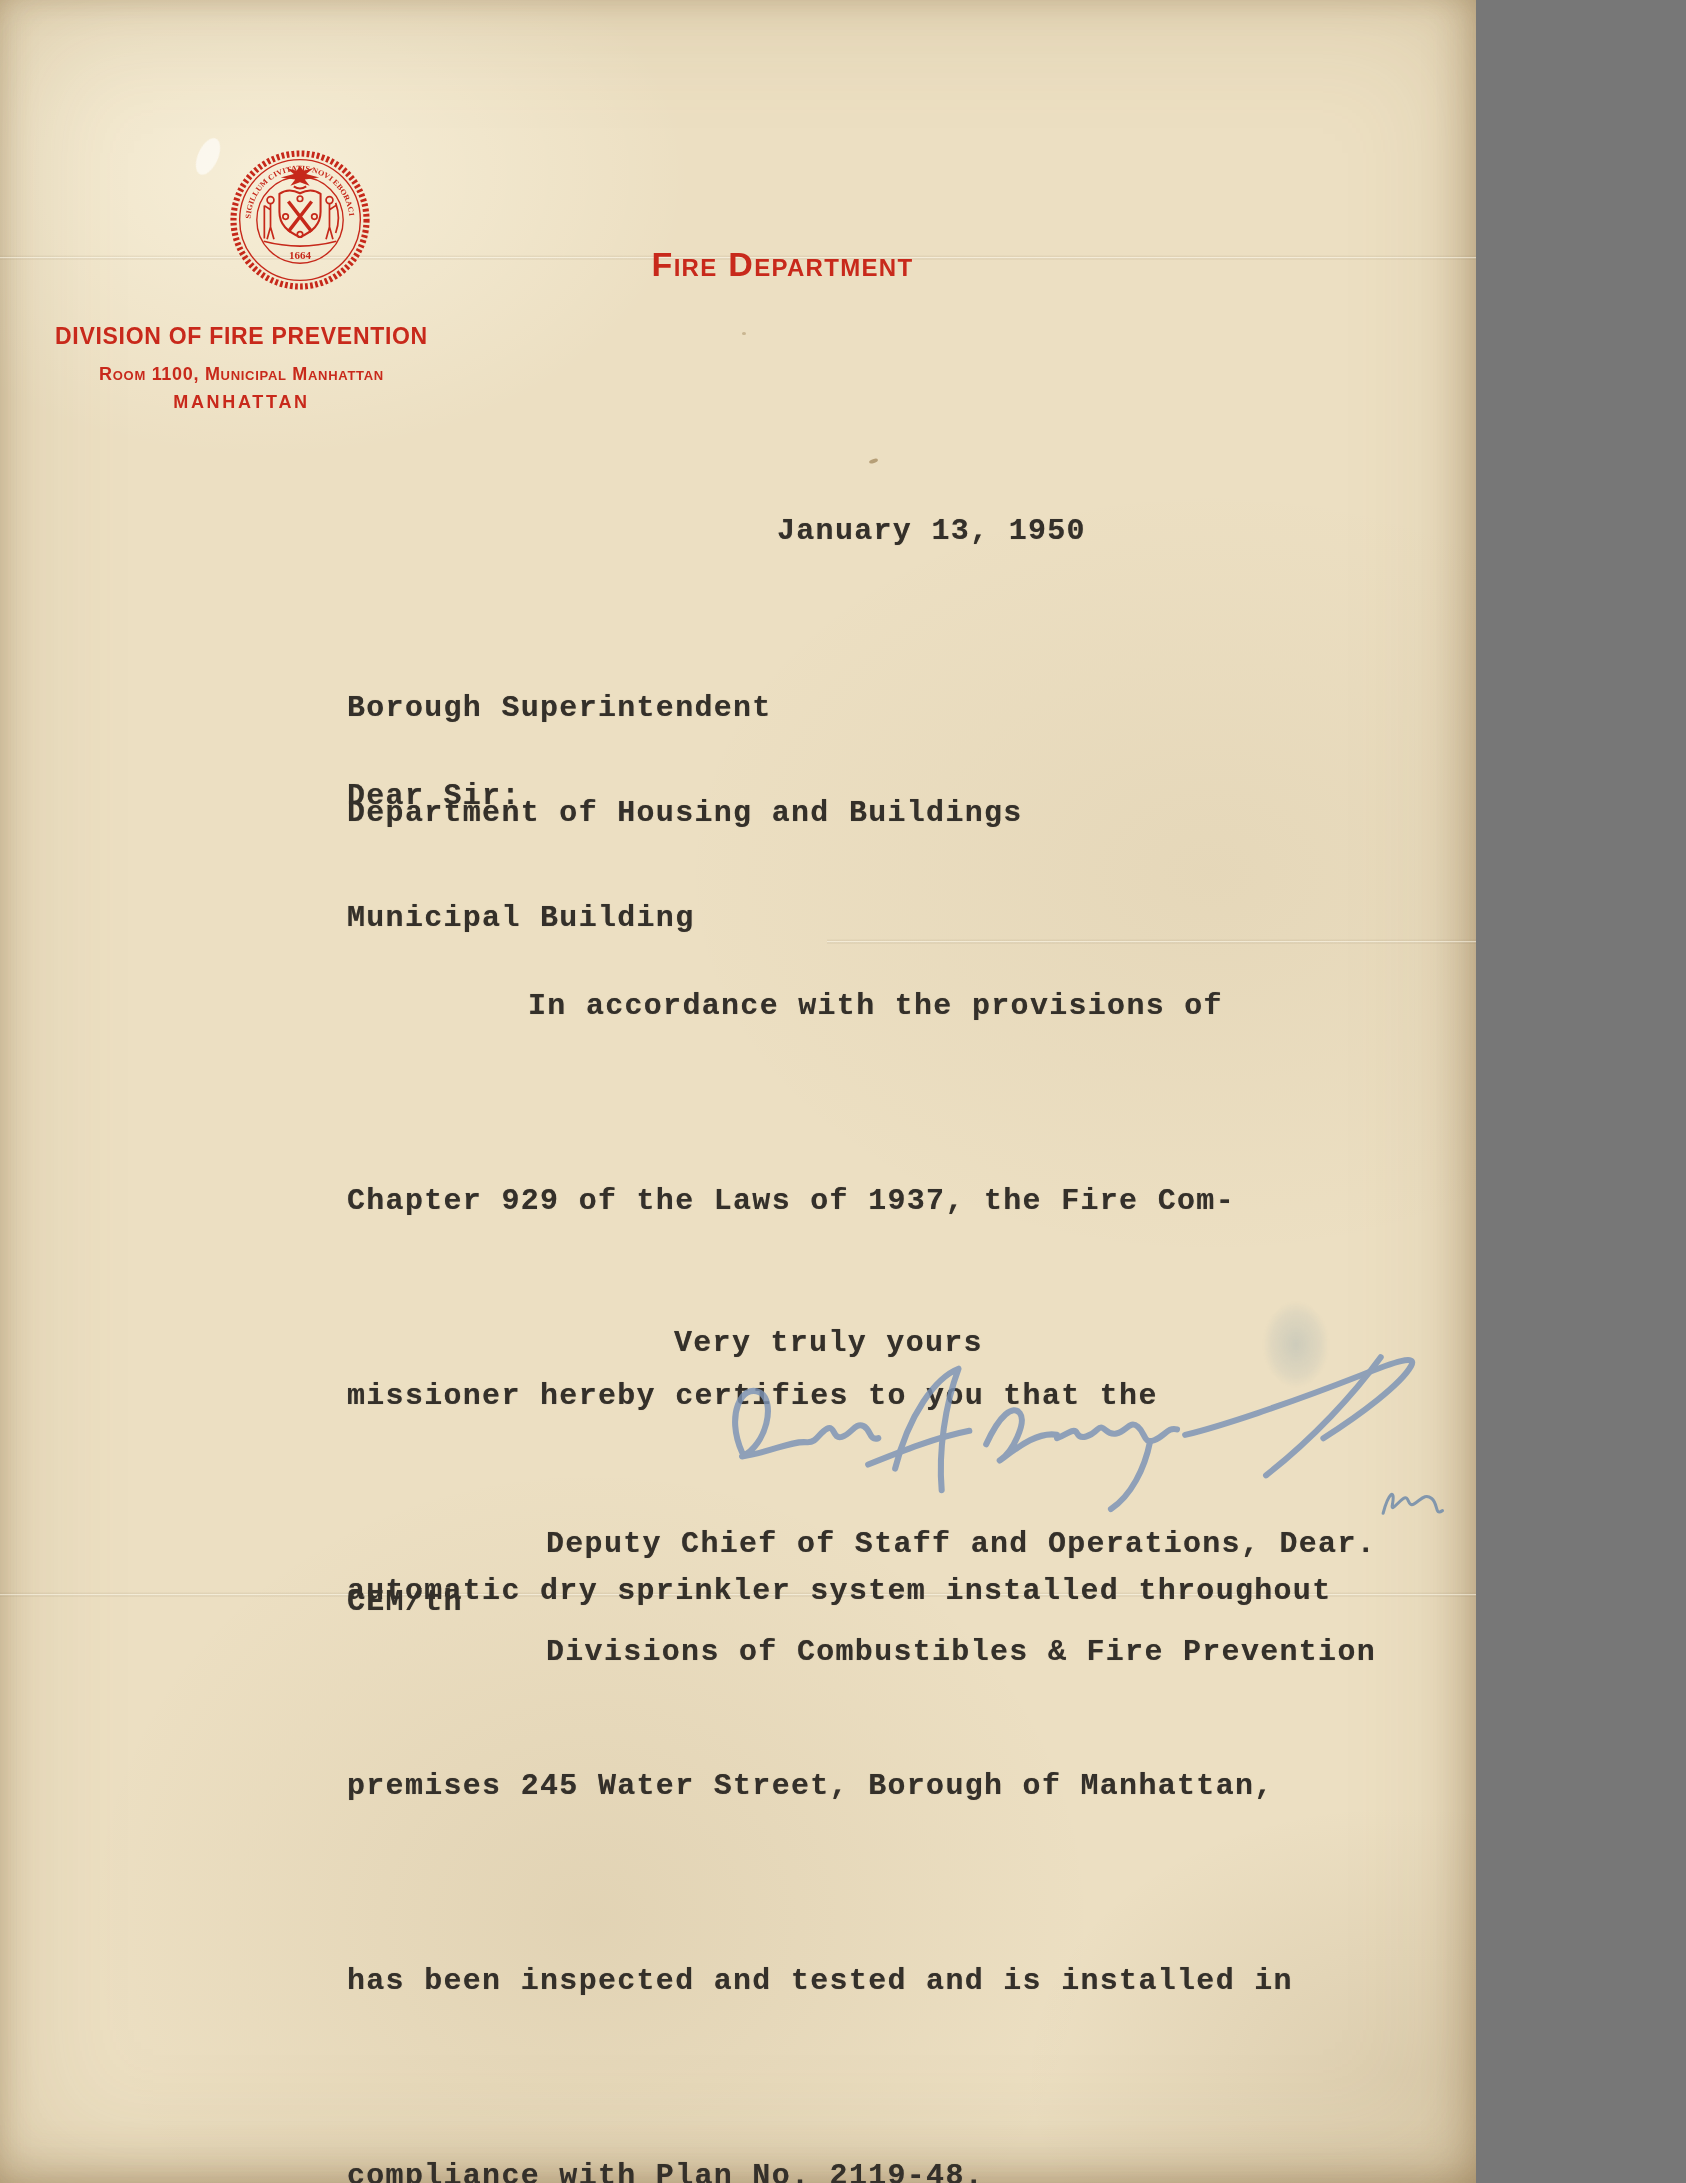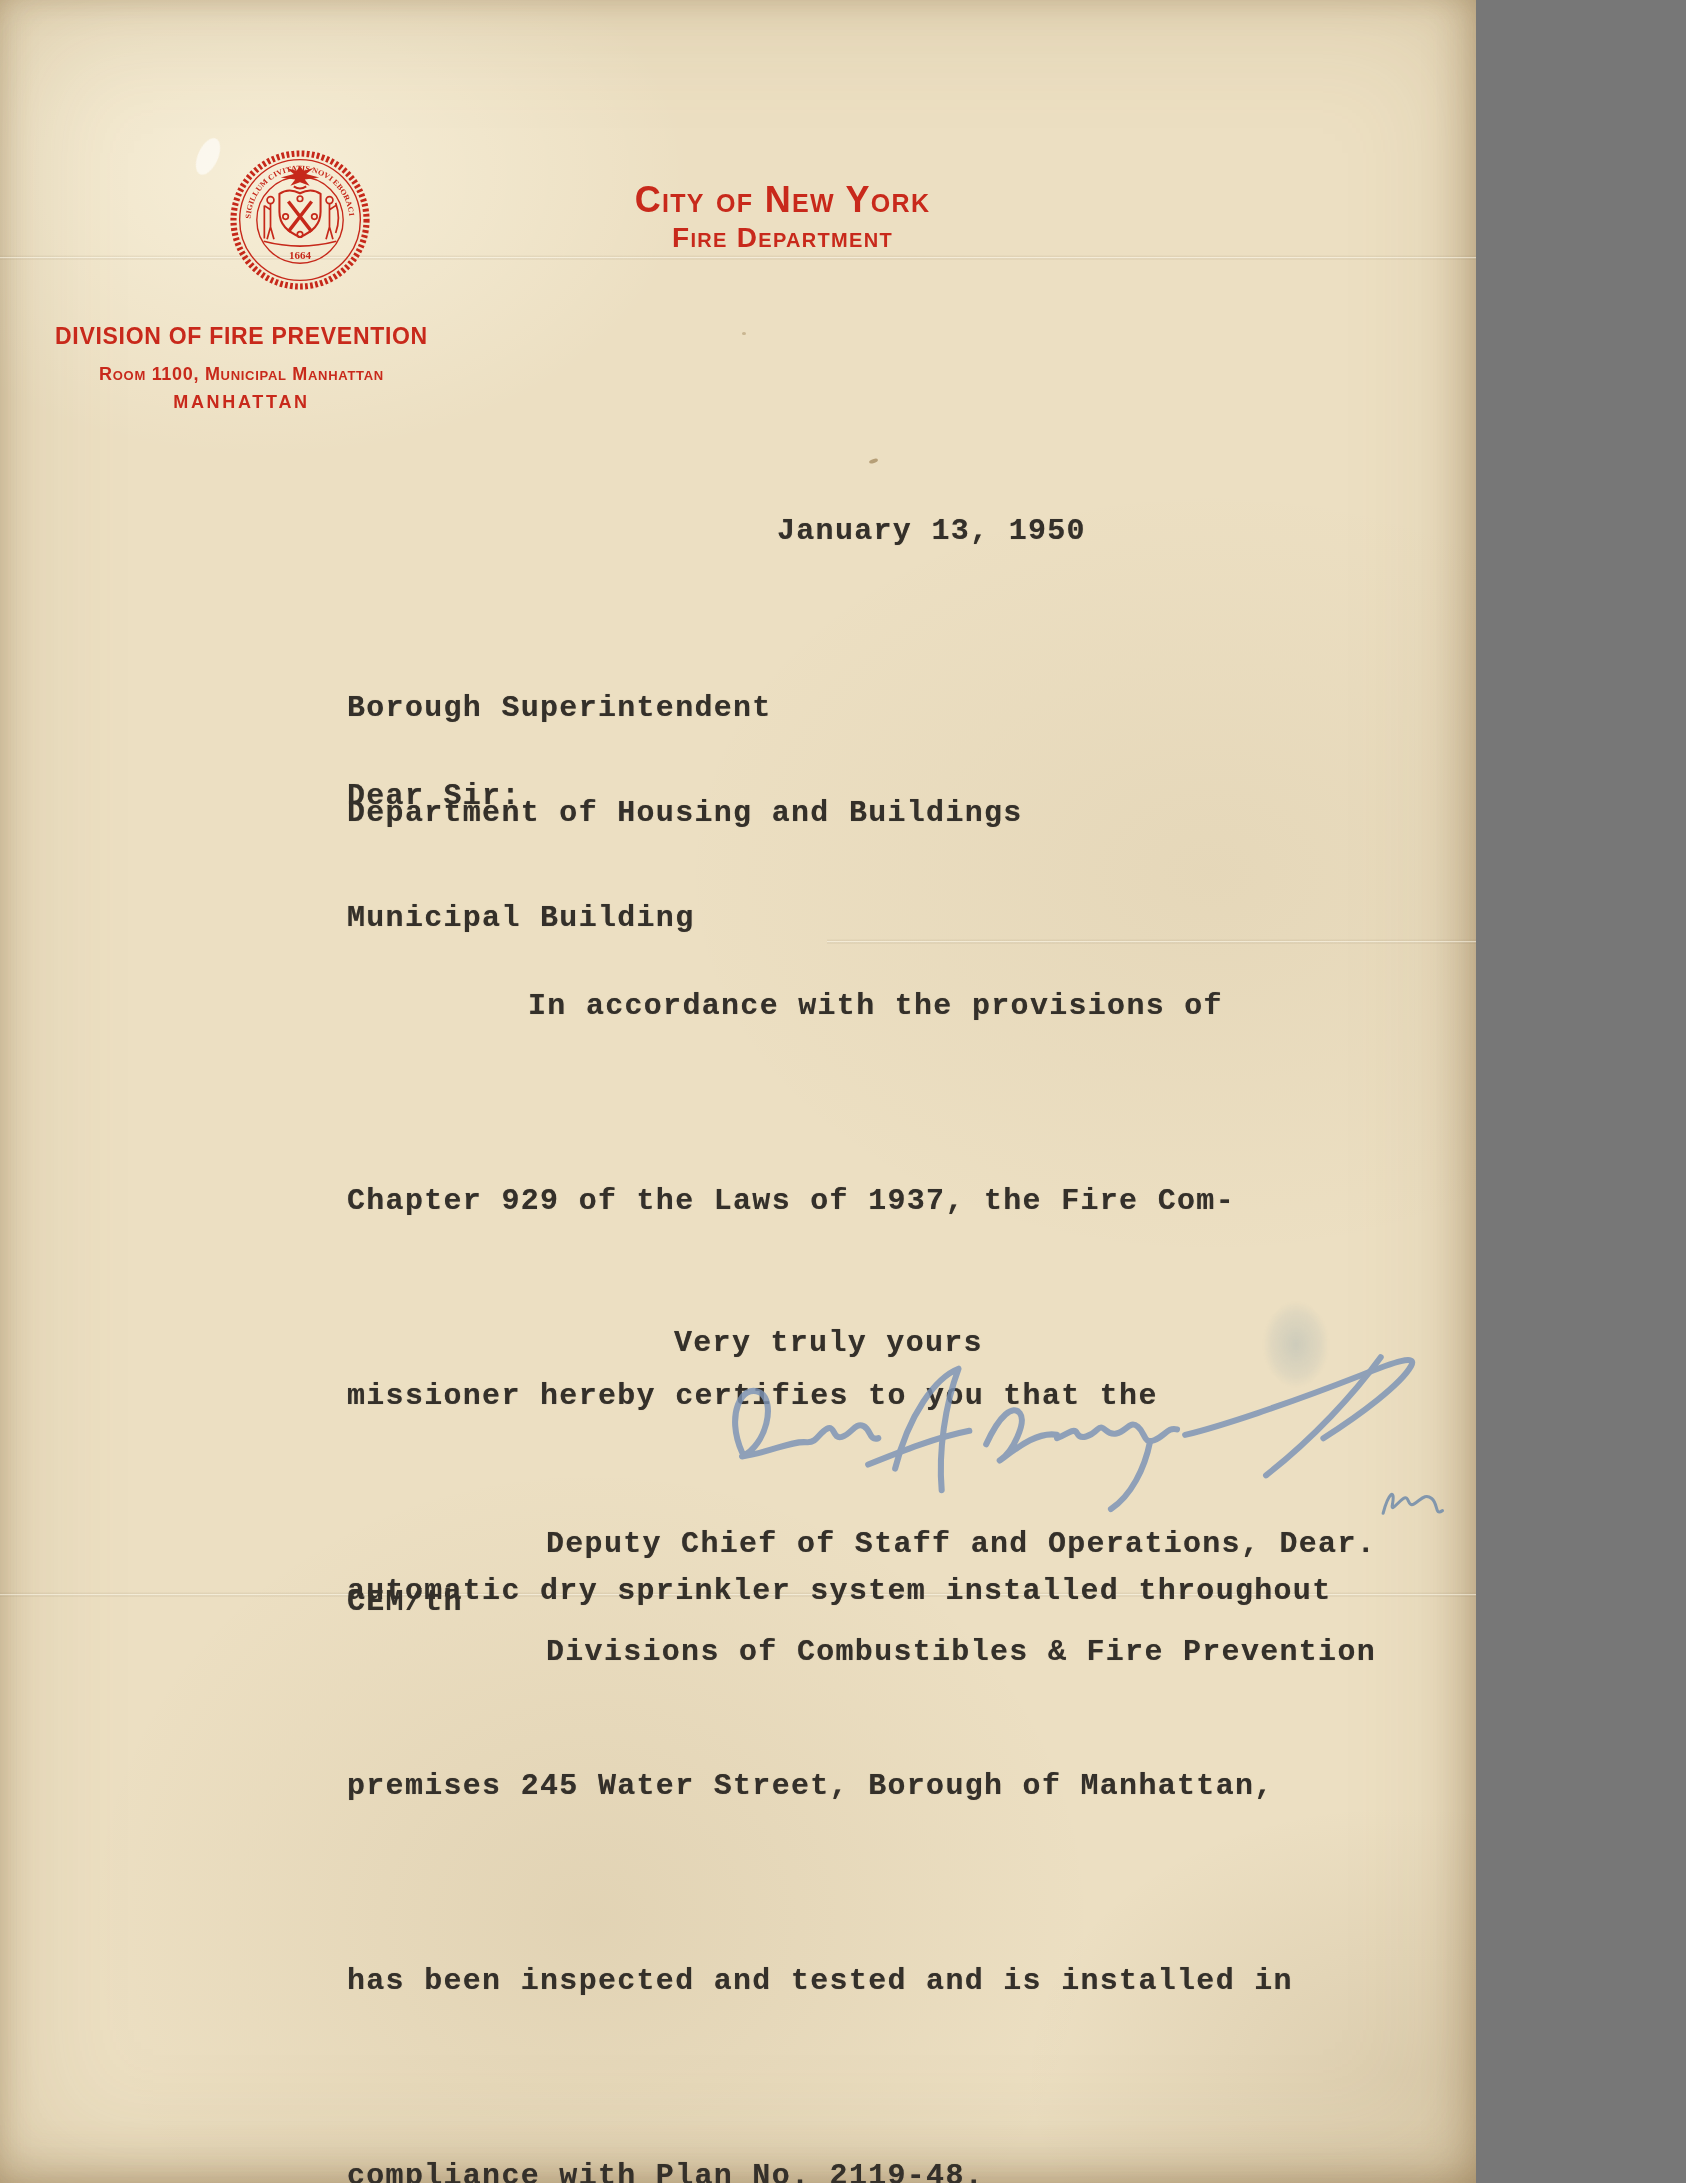--- a/index.html
+++ b/index.html
@@ -27,21 +27,21 @@
   }
   #seal{position:absolute;left:228px;top:148px;width:144px;height:144px;}
   .division-line{position:absolute;left:39px;width:405px;text-align:center;
     font-family:"Liberation Sans", sans-serif;font-weight:700;}
   #division-name{top:323px;font-size:23px;letter-spacing:0.7px;}
   #division-room{top:364px;font-size:18px;font-variant:small-caps;letter-spacing:0.7px;}
   #division-borough{top:392px;font-size:18px;letter-spacing:2.7px;}
   .header-line{position:absolute;left:499px;width:567px;text-align:center;
     font-family:"Liberation Sans", sans-serif;font-weight:700;font-variant:small-caps;}
   #header-city{top:179px;font-size:36px;letter-spacing:1.3px;}
-  #header-dept{top:222px;font-size:28px;letter-spacing:1.3px;}
+  #header-dept{top:245px;font-size:34px;letter-spacing:1.3px;}
   
   .typed{
     font-family:"Liberation Mono", monospace;font-weight:700;
     font-size:30px;letter-spacing:1.3px;color:#34302a;
     text-shadow:0 0 0.7px rgba(52,48,42,.55);
     white-space:pre;
   }
   #date-line{position:absolute;left:777px;top:514px;}
   #recipient{position:absolute;left:347px;top:621px;line-height:35px;}
   #salutation{position:absolute;left:347px;top:779px;}
@@ -114,21 +114,20 @@
     <text font-family="Liberation Serif, serif" font-size="11" fill="#c6281a" font-weight="700">
       <textPath href="#seal-arc" startOffset="2" textLength="218" lengthAdjust="spacingAndGlyphs">SIGILLUM CIVITATIS NOVI EBORACI</textPath>
     </text>
     <text x="105" y="162" text-anchor="middle" font-family="Liberation Serif, serif" font-size="16" font-weight="700" fill="#c6281a">1664</text>
   </svg>
 
   <div class="division-line red" id="division-name">DIVISION OF FIRE PREVENTION</div>
   <div class="division-line red" id="division-room">Room 1100, Municipal Manhattan</div>
   <div class="division-line red" id="division-borough">MANHATTAN</div>
 
-  <div class="header-line red" id="header-city">City of New York</div>
   <div class="header-line red" id="header-dept">Fire Department</div>
 
   <div class="typed" id="date-line">January 13, 1950</div>
 
   <div class="typed" id="recipient">
     <div>Borough Superintendent</div>
     <div>Department of Housing and Buildings</div>
     <div>Municipal Building</div>
   </div>
 

